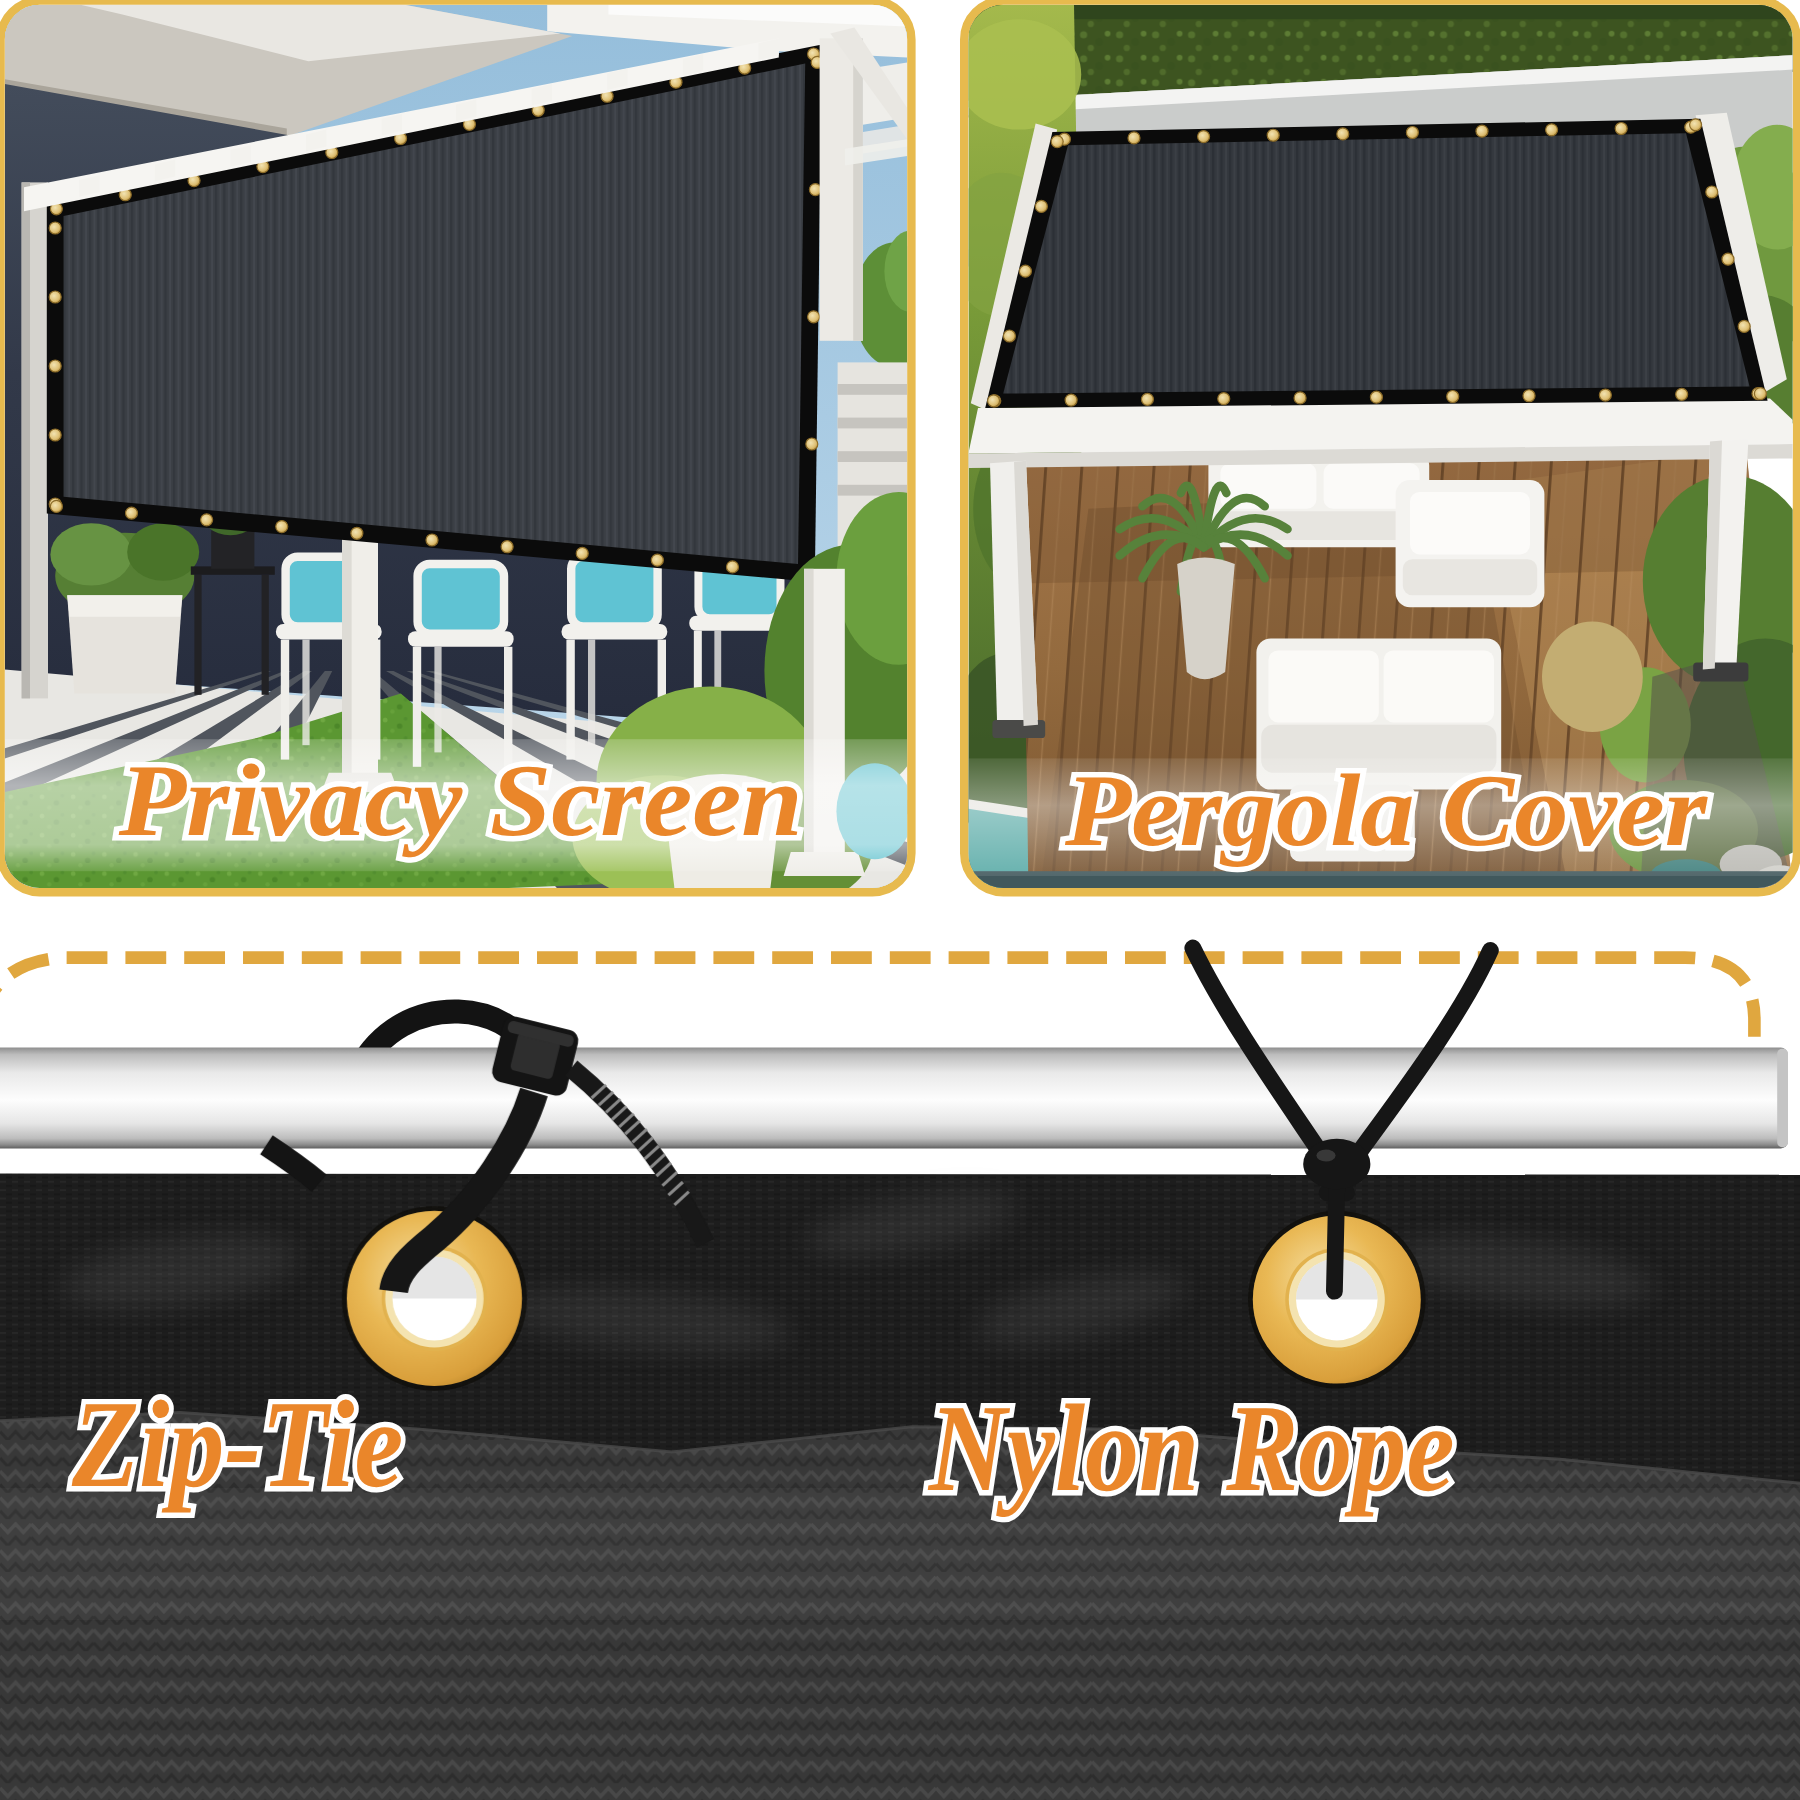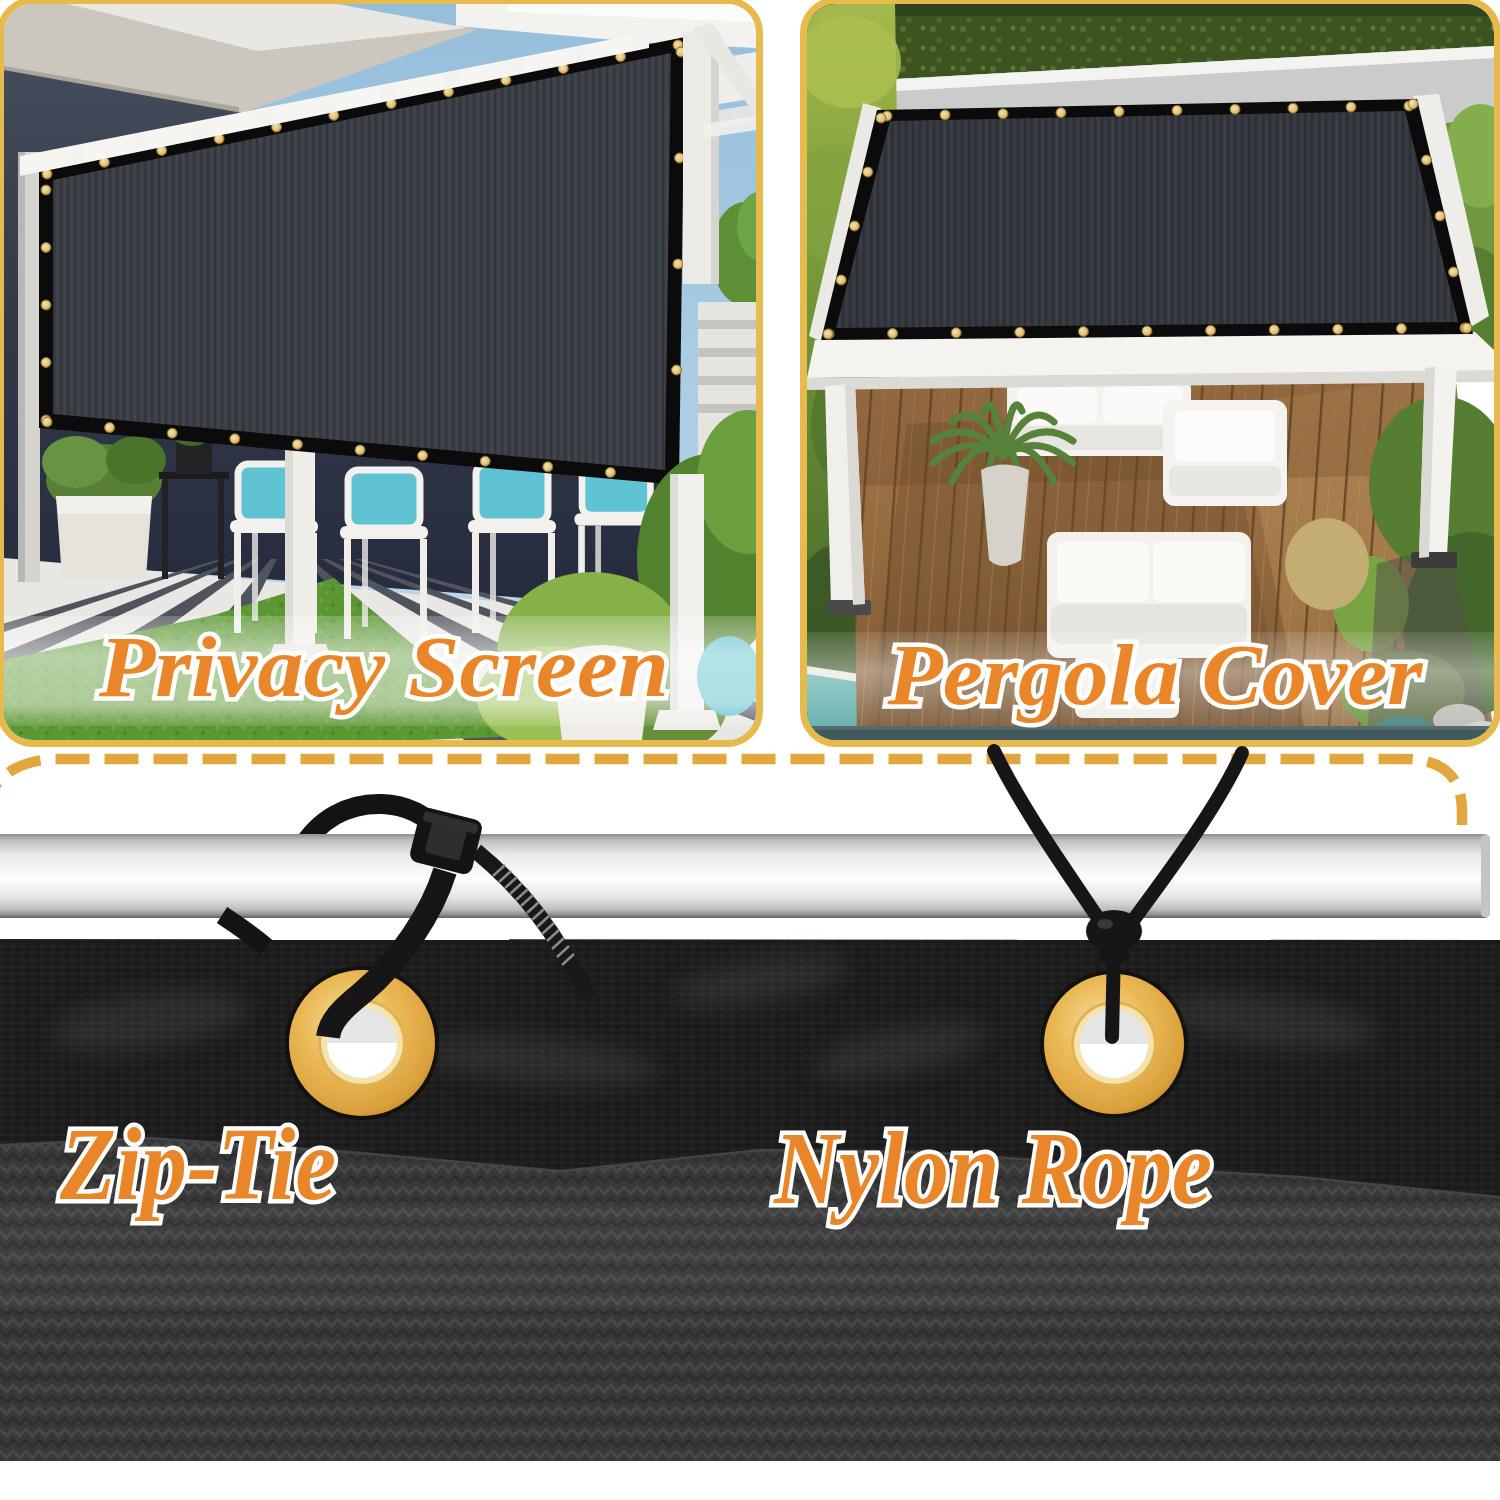--- a/index.html
+++ b/index.html
@@ -1,18 +1,18 @@
 <!DOCTYPE html>
 <html><head><meta charset="utf-8">
 <style>
 html,body{margin:0;padding:0;width:1500px;height:1500px;background:#ffffff;overflow:hidden;font-family:"Liberation Sans",sans-serif}
 .panel{position:absolute;border:7px solid #e7ba4e;overflow:hidden;background:#fff;box-sizing:border-box}
 #p1{left:-3px;top:-3px;width:766px;height:750px;border-radius:36px}
 #p2{left:800px;top:-3px;width:701px;height:750px;border-radius:36px}
-#bot{position:absolute;left:0;top:721px;width:1319px;height:740px}
+#bot{position:absolute;left:0;top:760px;width:1319px;height:740px}
 .panel svg{display:block}
 </style></head>
 <body>
 <div class="panel" id="p1">
     <svg width="752" height="736" viewBox="0 0 752 736">
 <defs>
 <linearGradient id="sky1" x1="0" y1="0" x2="0" y2="1">
  <stop offset="0" stop-color="#95bedb"></stop>
           <stop offset="1" stop-color="#c0daec"></stop>
 </linearGradient>

